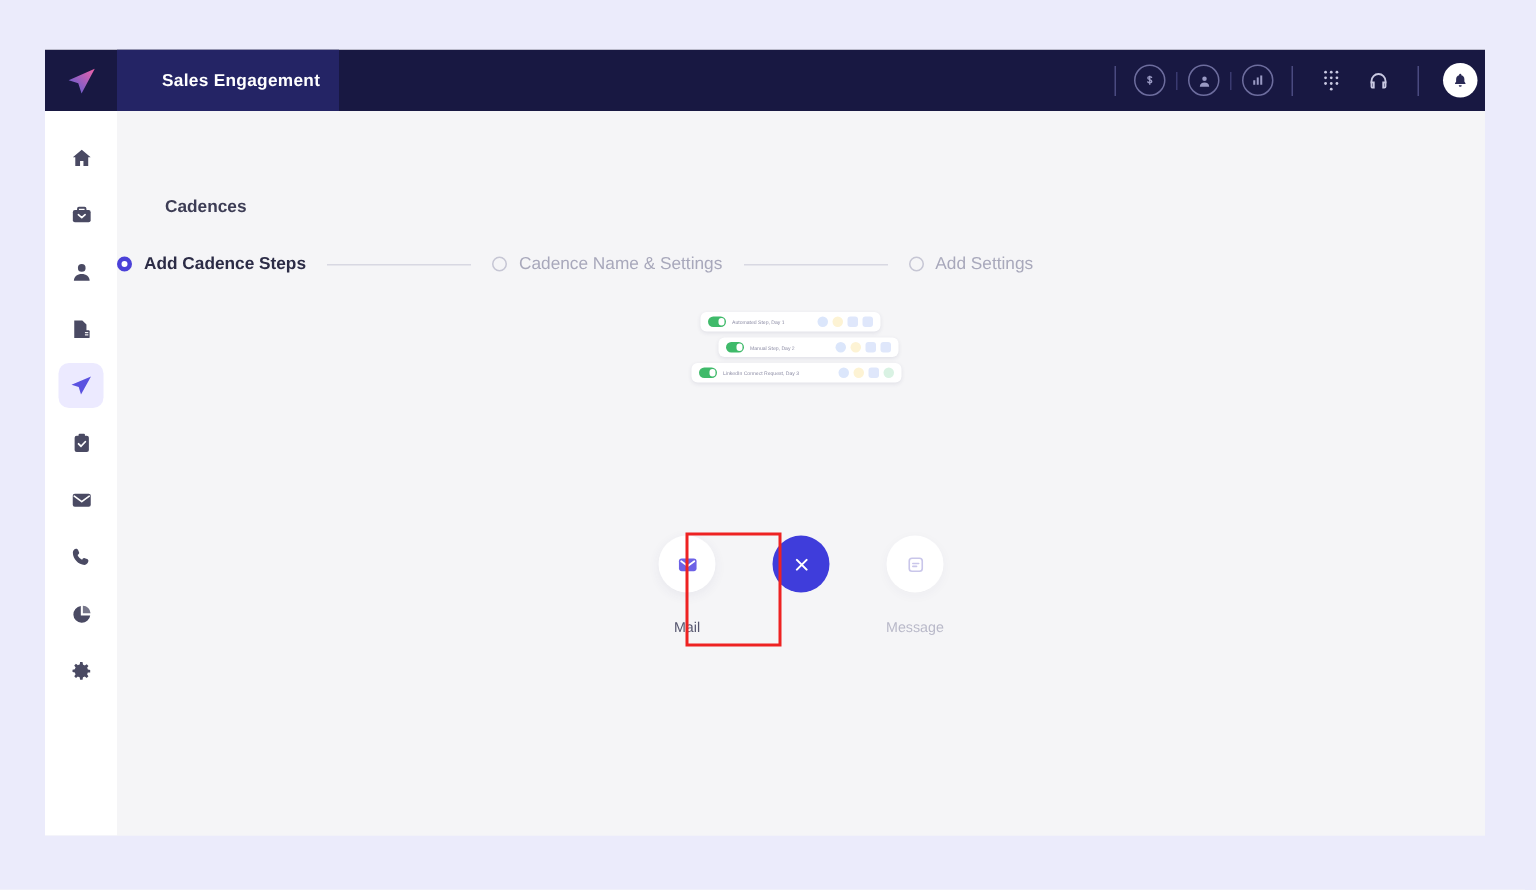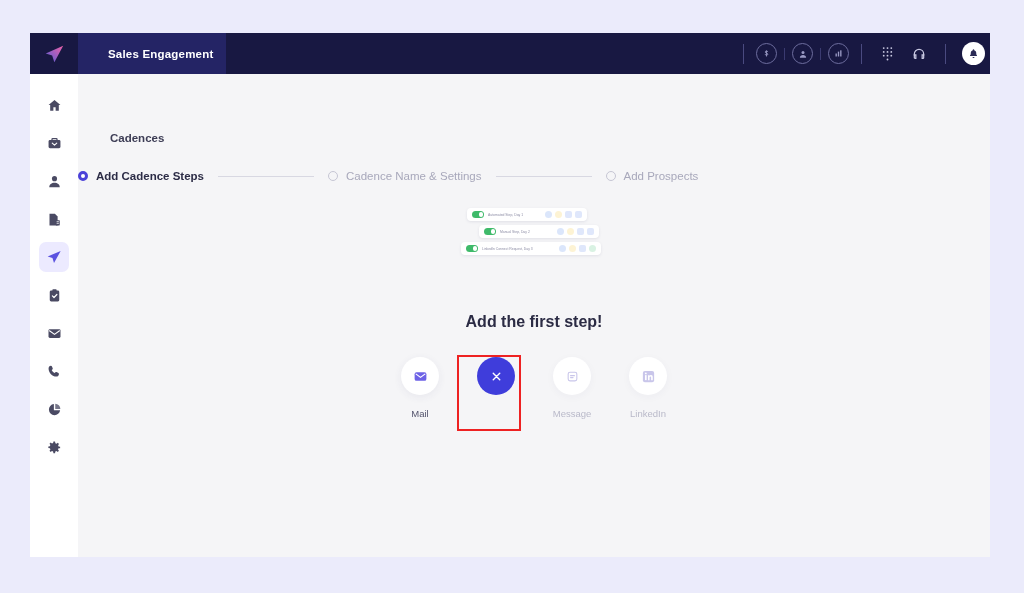--- a/index.html
+++ b/index.html
@@ -283,21 +283,21 @@
     width: 38px; height: 38px;
     border-radius: 50%;
     background: #ffffff;
     display: flex;
     align-items: center;
     justify-content: center;
     box-shadow: 0 2px 8px rgba(60,60,110,.07);
     color: #6d62e6;
   }
   .sb-label {
-    margin-top: 13px;
+    margin-top: 18px;
     font-size: 9.5px;
     color: #55556e;
     white-space: nowrap;
   }
   .step-btn.disabled .sb-circle { color: #c9c6ea; box-shadow: 0 2px 8px rgba(60,60,110,.04); }
   .step-btn.disabled .sb-label { color: #b9b9c9; }
 
   .close-btn {
     width: 38px; height: 38px;
     border-radius: 50%;
@@ -509,21 +509,21 @@
         <span class="step-label">Add Cadence Steps</span>
       </div>
       <div class="step-line"></div>
       <div class="step">
         <span class="step-radio"></span>
         <span class="step-label">Cadence Name &amp; Settings</span>
       </div>
       <div class="step-line"></div>
       <div class="step">
         <span class="step-radio"></span>
-        <span class="step-label">Add Prospects</span>
+        <span class="step-label">Add Settings</span>
       </div>
     </div>
 
     <div class="preview">
       <div class="prow r1">
         <span class="ptog"></span>
         <span class="ptxt">Automated Step, Day 1</span>
         <span class="picons">
           <span class="pic c"></span>
           <span class="pic y"></span>
@@ -546,21 +546,20 @@
         <span class="ptxt">LinkedIn Connect Request, Day 3</span>
         <span class="picons">
           <span class="pic c"></span>
           <span class="pic y"></span>
           <span class="pic"></span>
           <span class="pic g"></span>
         </span>
       </div>
     </div>
 
-    <div class="headline">Add the first step!</div>
 
     <div class="steps-row">
 
       <div class="step-btn">
         <div class="sb-circle">
           <svg width="15" height="15" viewBox="0 0 24 24" fill="currentColor">
             <rect x="2.6" y="5.2" width="18.8" height="13.6" rx="3"></rect>
             <path d="M5 8.2 12 13.4 19 8.2" fill="none" stroke="#ffffff" stroke-width="1.9" stroke-linecap="round" stroke-linejoin="round"></path>
           </svg>
         </div>
@@ -580,31 +579,20 @@
       <div class="step-btn disabled">
         <div class="sb-circle">
           <svg width="13" height="13" viewBox="0 0 24 24" fill="none" stroke="currentColor" stroke-width="2">
             <rect x="4" y="4" width="16" height="16" rx="3.4"></rect>
             <path d="M8.4 10.4h7.2M8.4 14h4.6" stroke-linecap="round"></path>
           </svg>
         </div>
         <div class="sb-label">Message</div>
       </div>
 
-      <div class="step-btn disabled">
-        <div class="sb-circle">
-          <svg width="15" height="15" viewBox="0 0 24 24" fill="currentColor">
-            <rect x="3" y="3" width="18" height="18" rx="3.2"></rect>
-            <rect x="6.4" y="9.8" width="2.6" height="8" fill="#ffffff"></rect>
-            <circle cx="7.7" cy="7" r="1.5" fill="#ffffff"></circle>
-            <path d="M11.2 9.8h2.5v1.1a2.8 2.8 0 0 1 2.4-1.2c2 0 2.7 1.3 2.7 3.3v4.8h-2.6v-4.3c0-1-.35-1.6-1.25-1.6s-1.25.6-1.25 1.65v4.25h-2.5z" fill="#ffffff"></path>
-          </svg>
-        </div>
-        <div class="sb-label">LinkedIn</div>
-      </div>
 
 
     </div>
   </div>
 
   <div class="highlight-box"></div>
 
 </div>
 
 </body></html>

